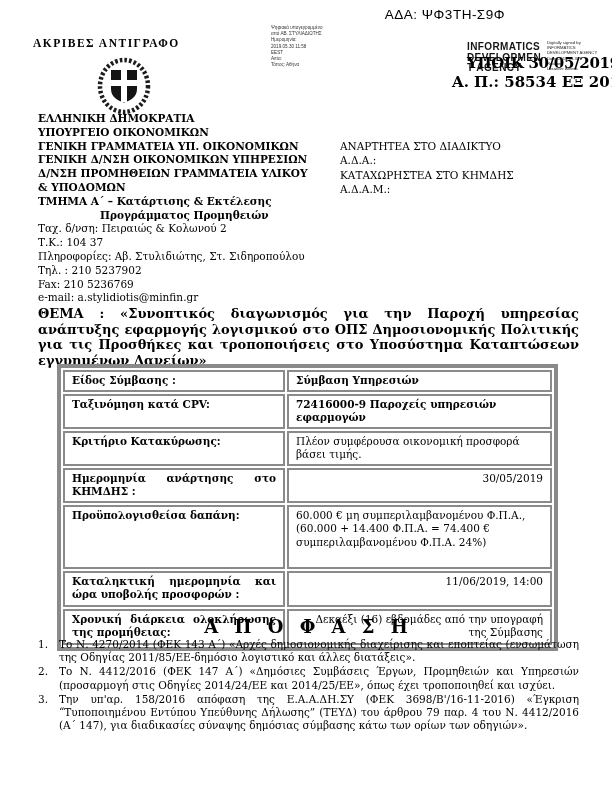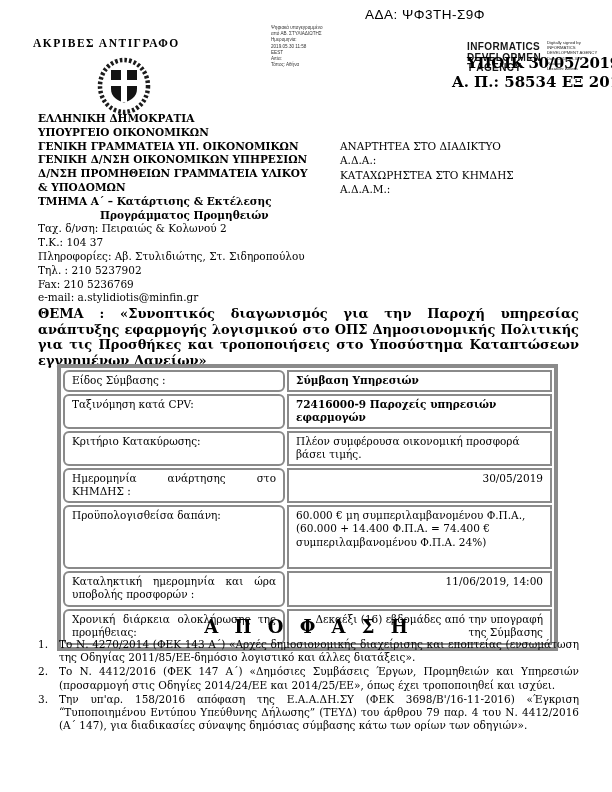--- a/index.html
+++ b/index.html
@@ -2,21 +2,21 @@
 <html style="--table-border: #8a8a8a;"><head>
 <meta charset="utf-8">
 <style>
   html,body{margin:0;padding:0;background:#e8e8e8;}
   .page{
     position:relative; width:612px; height:792px; margin:0 auto;
     background:#ffffff; color:#000;
     font-family:"DejaVu Serif", serif; overflow:hidden;
   }
   
-  .ada{position:absolute; left:345px; top:7px; width:160px; text-align:center;
+  .ada{position:absolute; left:345px; top:7px; width:160px; text-align:right;
        font-family:"Liberation Sans",sans-serif; font-size:13.5px; letter-spacing:.5px;}
   .true-copy{position:absolute; left:33px; top:37px; font-size:11.5px; font-weight:600; letter-spacing:1.5px;font-family:Liberation Serif, serif;}
   .copy-sig{position:absolute; left:271px; top:25px; width:110px;
        font-family:"Liberation Sans",sans-serif; font-size:4.6px; line-height:6.2px; color:#333;}
   .emblem{position:absolute; left:96px; top:57px;}
   .agency{position:absolute; left:467px; top:42px; font-family:"Liberation Sans",sans-serif;
        font-size:10px; font-weight:600; line-height:10.5px; letter-spacing:.4px; color:#161616;}
   .digi-sig{position:absolute; left:547px; top:40px; width:64px;
        font-family:"Liberation Sans",sans-serif; font-size:4.2px; line-height:5.2px; color:#222;}
   .stamp-date{position:absolute; left:467px; top:54px; font-size:15px; font-weight:bold;
@@ -32,21 +32,21 @@
   .pline{font-size:10.5px; font-weight:normal; line-height:14.4px;}
   
   .subject{position:absolute; left:38px; top:306px; width:541px;
        font-size:13px; font-weight:bold; line-height:15.5px; text-align:justify;}
   
   .doc-table{position:absolute; left:57px; top:364px; width:501px;
        border-collapse:separate; border-spacing:2px;
        border:4px solid var(--table-border,#8a8a8a); background:#fff;}
   .doc-table td{border:2px solid var(--table-border,#8a8a8a); padding:2px 7px;
        font-size:10.5px; line-height:13.5px; vertical-align:top;}
-  td.lbl{width:204px; font-weight:normal; text-align:justify;border-radius:6px;}
+  td.lbl{width:204px; font-weight:bold; text-align:justify;}
   tr.vb td.val{font-weight:bold;}
   tr.vc td.val{text-align:right;}
   .doc-table tr:nth-child(3) td{height:16px;}
   .doc-table tr:nth-child(5) td{height:56px;}
   .doc-table tr:nth-child(6) td{height:28px;}
   .doc-table tr:nth-child(7) td{height:28px;}
   
   .decision{position:absolute; left:38px; top:616px; width:541px;}
   .dec-head{text-align:center; font-size:18px; font-weight:bold; letter-spacing:5px;}
   .having{margin-top:9px; font-size:10.5px; line-height:13.2px;}

